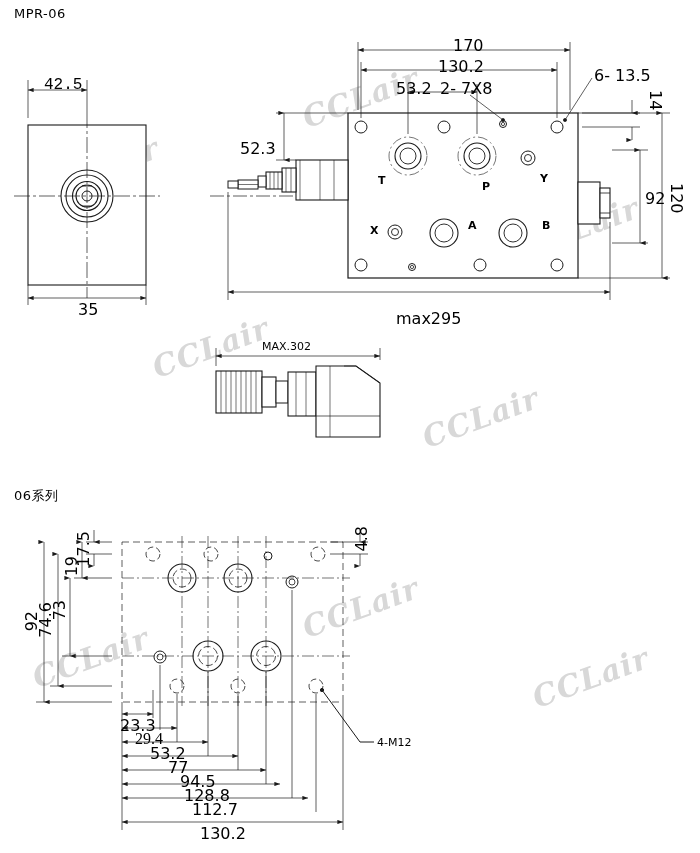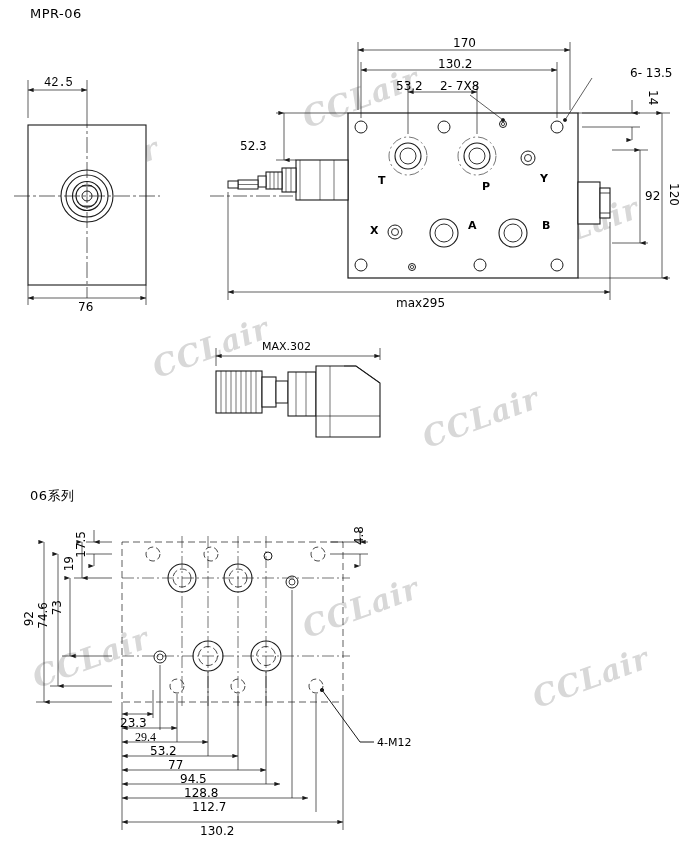--- a/index.html
+++ b/index.html
@@ -10,22 +10,22 @@
     position:relative;
     overflow:hidden;
   }
   .stage { position:absolute; left:0; top:0; width:700px; height:853px; }
   .label {
     position:absolute;
     font-family:"DejaVu Sans", sans-serif;
     color:#000;
     white-space:nowrap;
   }
-  .title-label { font-size:13px; letter-spacing:0.5px;margin-left:16px; }
-  .dim { font-size:12px; }
+  .title-label { font-size:13px; letter-spacing:0.5px; }
+  .dim { font-size:16px; }
   .port { font-size:11px; font-weight:bold; }
   svg { position:absolute; left:0; top:0; }
   .wm {
     position:absolute;
     font-family:"DejaVu Serif", serif;
     font-style:italic;
     font-weight:bold;
     color:#d8d8d8;
     font-size:30px;
     letter-spacing:1px;
@@ -321,32 +321,32 @@
         <line x1="122" y1="822" x2="343" y2="822" marker-start="url(#arrL)" marker-end="url(#arrR)"></line>
       </g>
 
     </g>
   </svg>
 
   <div class="label title-label" style="left:14px; top:6px;">MPR-06</div>
   <div class="label title-label" style="left:14px; top:487px;">06系列</div>
 
   <div class="label dim" style="left:44px; top:76px;font-family:Liberation Mono, monospace;">42.5</div>
-  <div class="label dim" style="left:78px; top:300px;">76</div>
+  <div class="label dim" style="left:78px; top:300px;">35</div>
 
   <div class="label dim" style="left:453px; top:36px;">170</div>
   <div class="label dim" style="left:438px; top:57px;">130.2</div>
   <div class="label dim" style="left:396px; top:79px;">53.2</div>
   <div class="label dim" style="left:440px; top:79px;">2- 7X8</div>
-  <div class="label dim" style="left:594px; top:66px;margin-left:36px;">6- 13.5</div>
+  <div class="label dim" style="left:594px; top:66px;">6- 13.5</div>
   <div class="label dim" style="left:240px; top:139px;">52.3</div>
   <div class="label dim" style="left:646px; top:90px; writing-mode:vertical-rl;">14</div>
   <div class="label dim" style="left:645px; top:189px;">92</div>
   <div class="label dim" style="left:667px; top:183px; writing-mode:vertical-rl;">120</div>
-  <div class="label dim" style="left:396px; top:296px;">max295</div>
+  <div class="label dim" style="left:396px; top:309px;">max295</div>
 
   <div class="label port" style="left:378px; top:174px;">T</div>
   <div class="label port" style="left:482px; top:180px;">P</div>
   <div class="label port" style="left:540px; top:172px;">Y</div>
   <div class="label port" style="left:370px; top:224px;">X</div>
   <div class="label port" style="left:468px; top:219px;">A</div>
   <div class="label port" style="left:542px; top:219px;">B</div>
 
   <div class="label dim" style="left:262px; top:340px; font-size:11px;">MAX.302</div>
 

